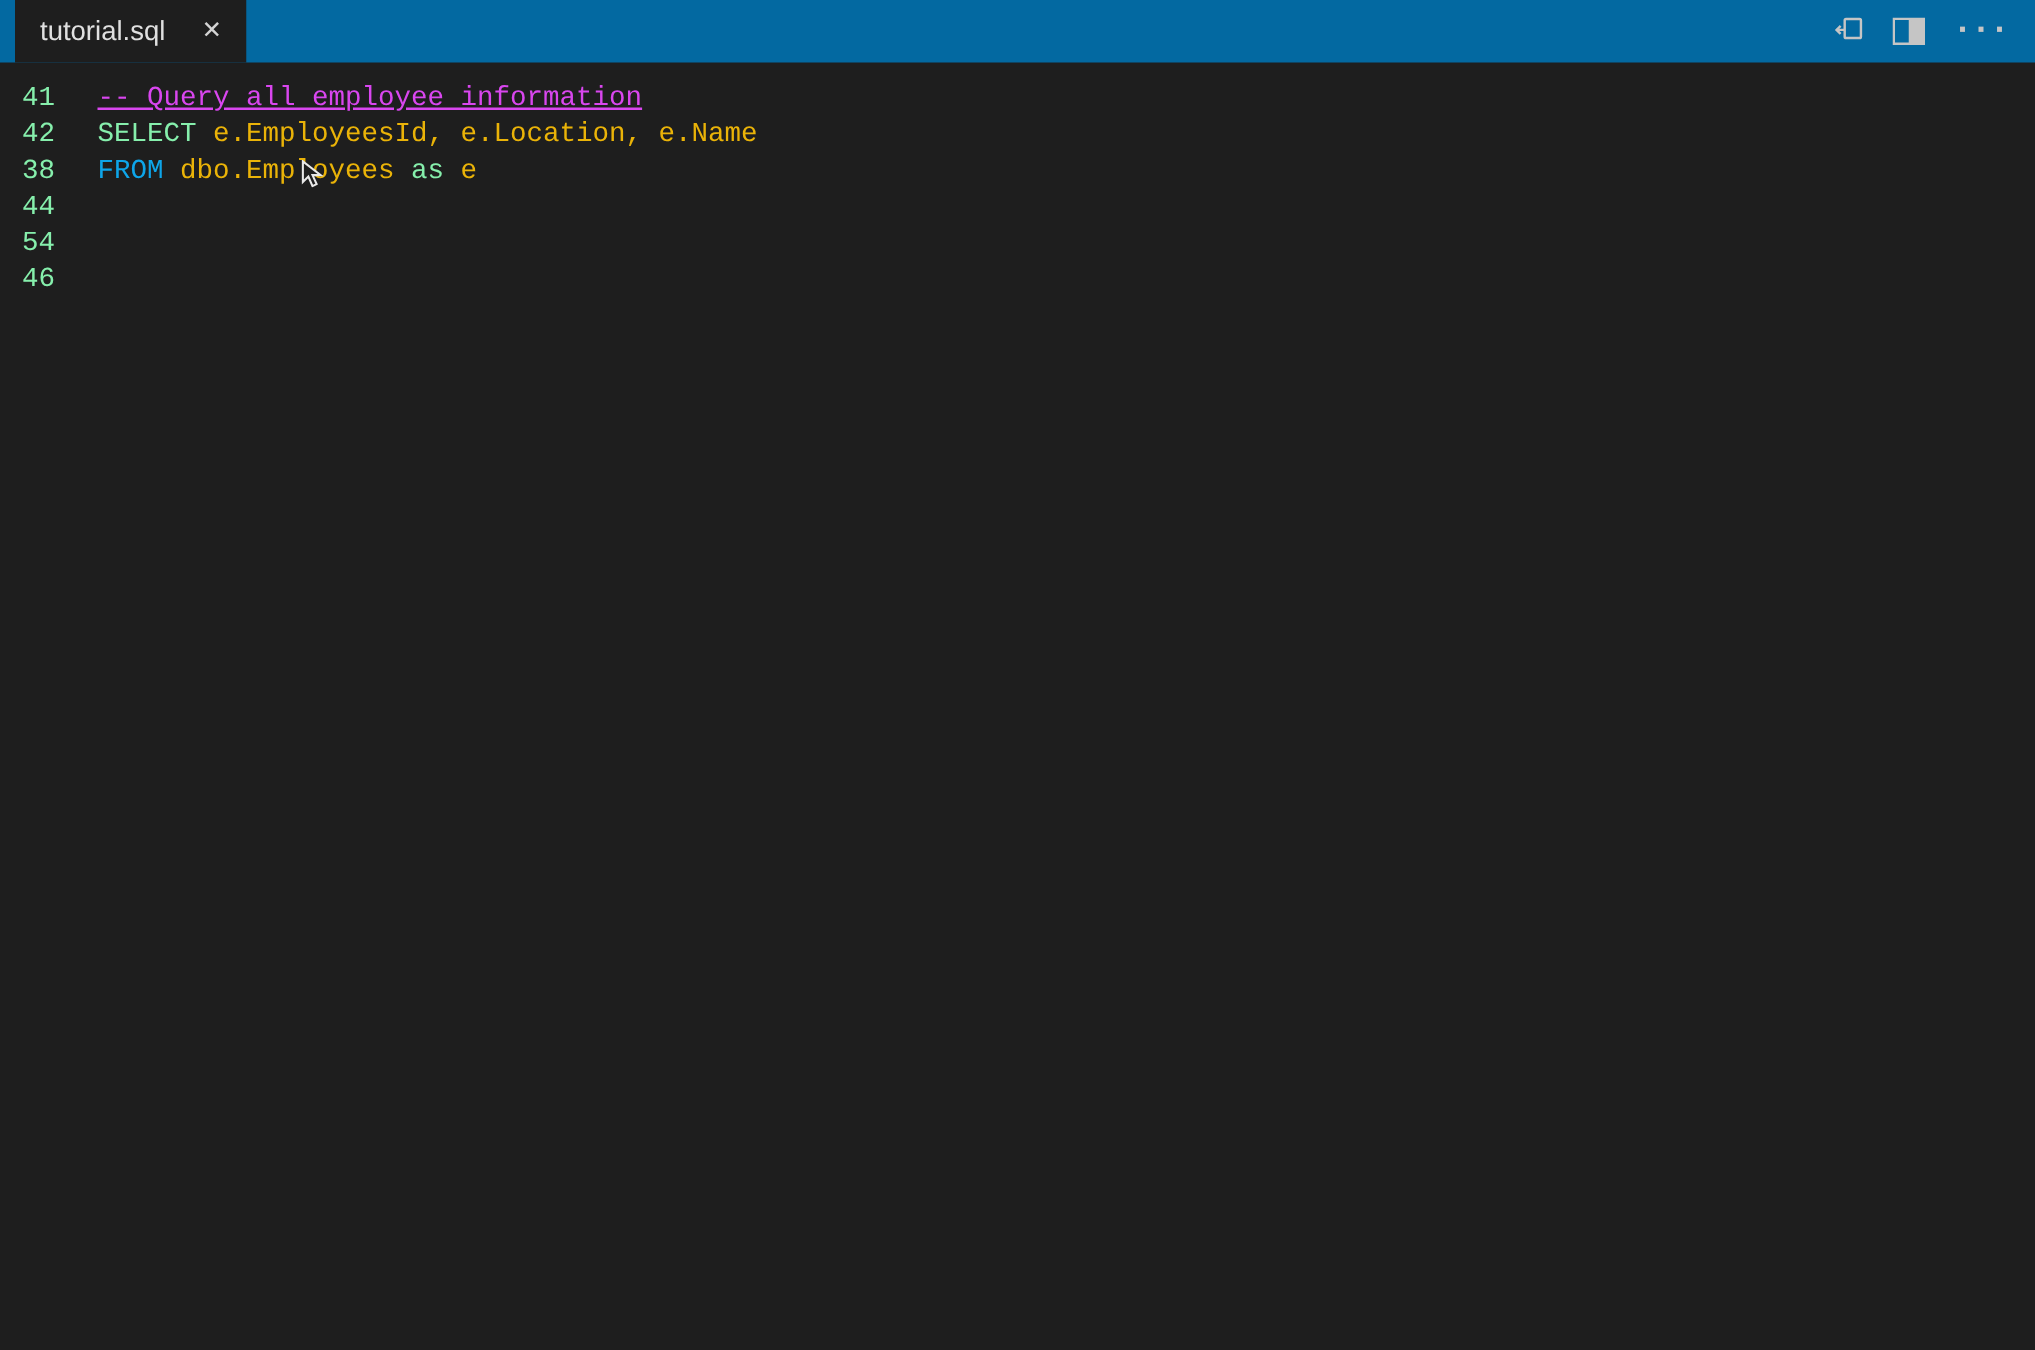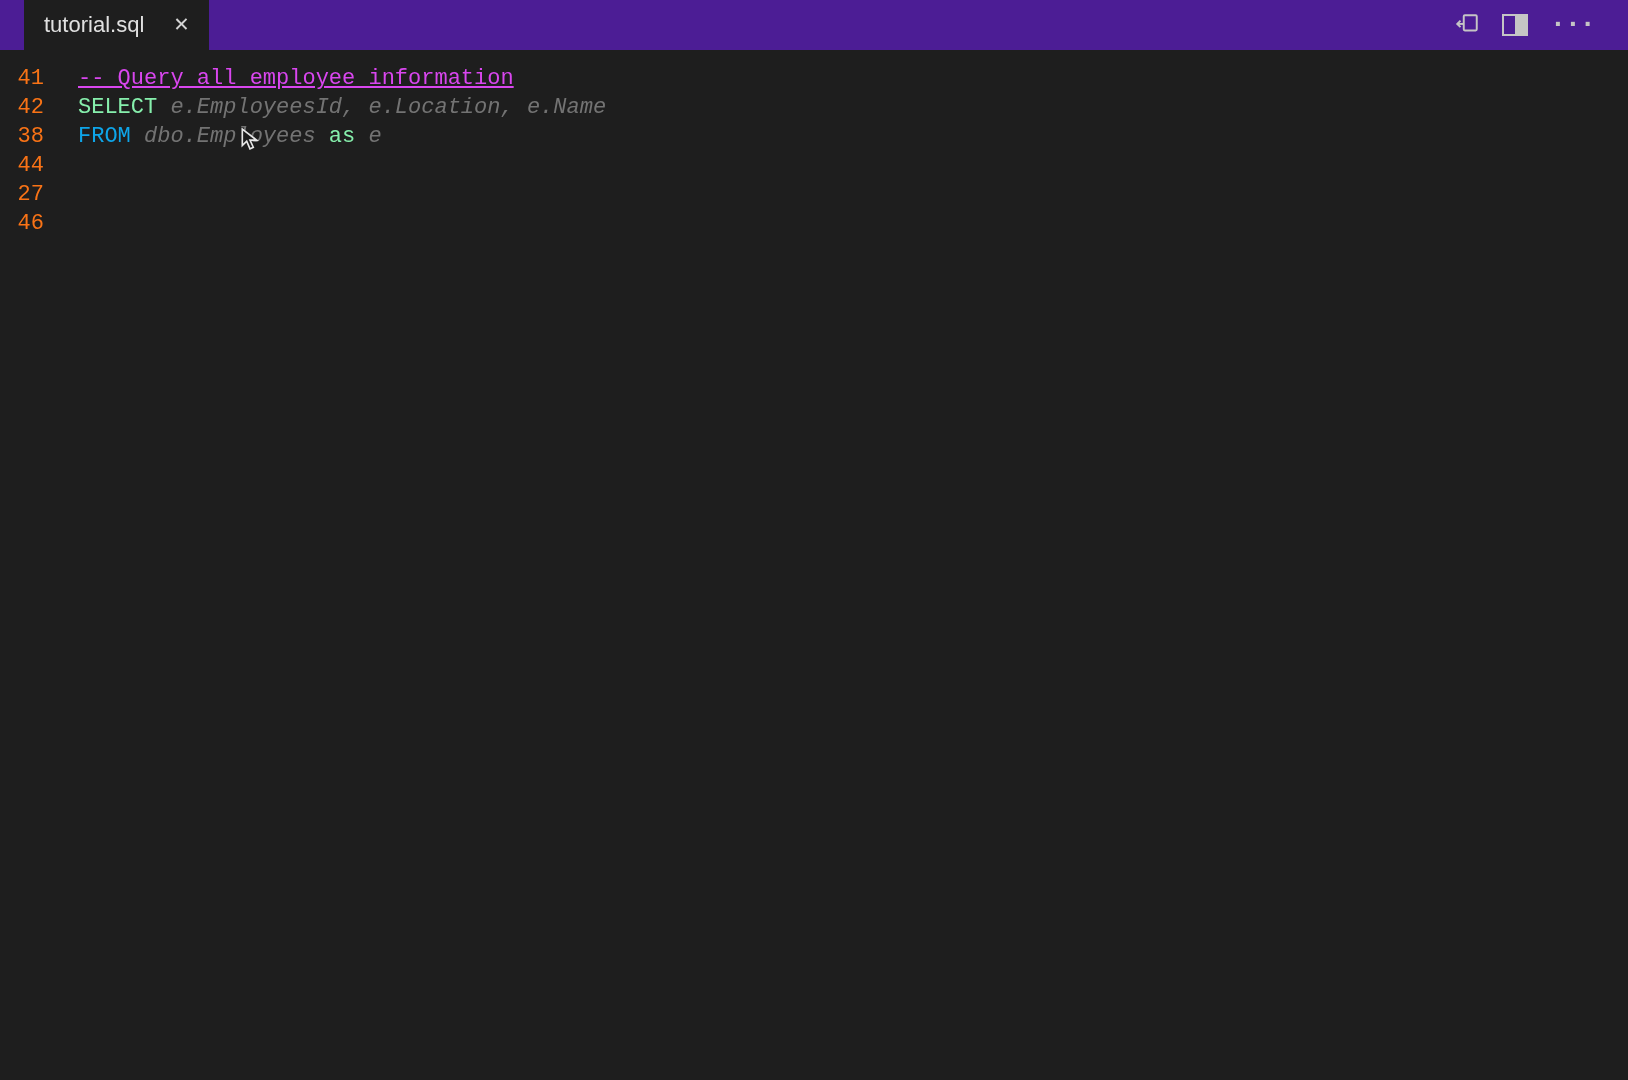--- a/index.html
+++ b/index.html
@@ -13,23 +13,23 @@
       font-family: 'Consolas', 'Courier New', monospace;
       font-size: 22px;
       width: 1628px;
       height: 1080px;
       overflow: hidden;
     }
     .tab-bar {
       display: flex;
       align-items: center;
       justify-content: space-between;
-      background: #4c1d95;
+      background: #0369a1;
       height: 50px;
-      padding: 0 24px;
+      padding: 0 12px;
     }
     .tabs-left {
       display: flex;
       align-items: center;
     }
     .tab {
       display: flex;
       align-items: center;
       padding: 0 14px 0 20px;
       height: 50px;
@@ -64,21 +64,21 @@
       justify-content: center;
     }
     .editor {
       display: flex;
       padding-top: 14px;
     }
     .gutter {
       width: 78px;
       text-align: right;
       padding-right: 34px;
-      color: #f97316;
+      color: #86efac;
       user-select: none;
       flex-shrink: 0;
     }
     .line-number {
       height: 29px;
       line-height: 29px;
       font-size: 22px;
     }
     .code-area {
       flex: 1;
@@ -94,22 +94,21 @@
       color: #d946ef;
       text-decoration: underline;
     }
     .keyword-blue {
       color: #86efac;
     }
     .keyword-pink {
       color: #0ea5e9;
     }
     .identifier {
-      color: #737373;
-      font-style: italic;
+      color: #eab308;
     }
     .cursor-pointer {
       position: absolute;
       left: 162px;
       top: 64px;
       pointer-events: none;
     }
     .cursor-pointer svg {
       width: 20px;
       height: 22px;
@@ -148,21 +147,21 @@
     <span class="action-icon dots-icon">···</span>
   </div>
 </div>
 
 <div class="editor">
   <div class="gutter">
     <div class="line-number">41</div>
     <div class="line-number">42</div>
     <div class="line-number">38</div>
     <div class="line-number">44</div>
-    <div class="line-number">27</div>
+    <div class="line-number">54</div>
     <div class="line-number">46</div>
   </div>
   <div class="code-area">
     <div class="code-line"><span class="comment">-- Query all employee information</span></div>
     <div class="code-line"><span class="keyword-blue">SELECT</span><span class="identifier"> e.EmployeesId, e.Location, e.Name</span></div>
     <div class="code-line"><span class="keyword-pink">FROM</span><span class="identifier"> dbo.Employees </span><span class="keyword-blue">as</span><span class="identifier"> e</span></div>
     <div class="code-line"></div>
     <div class="code-line"></div>
     <div class="cursor-pointer">
       <svg viewBox="0 0 16 20">

